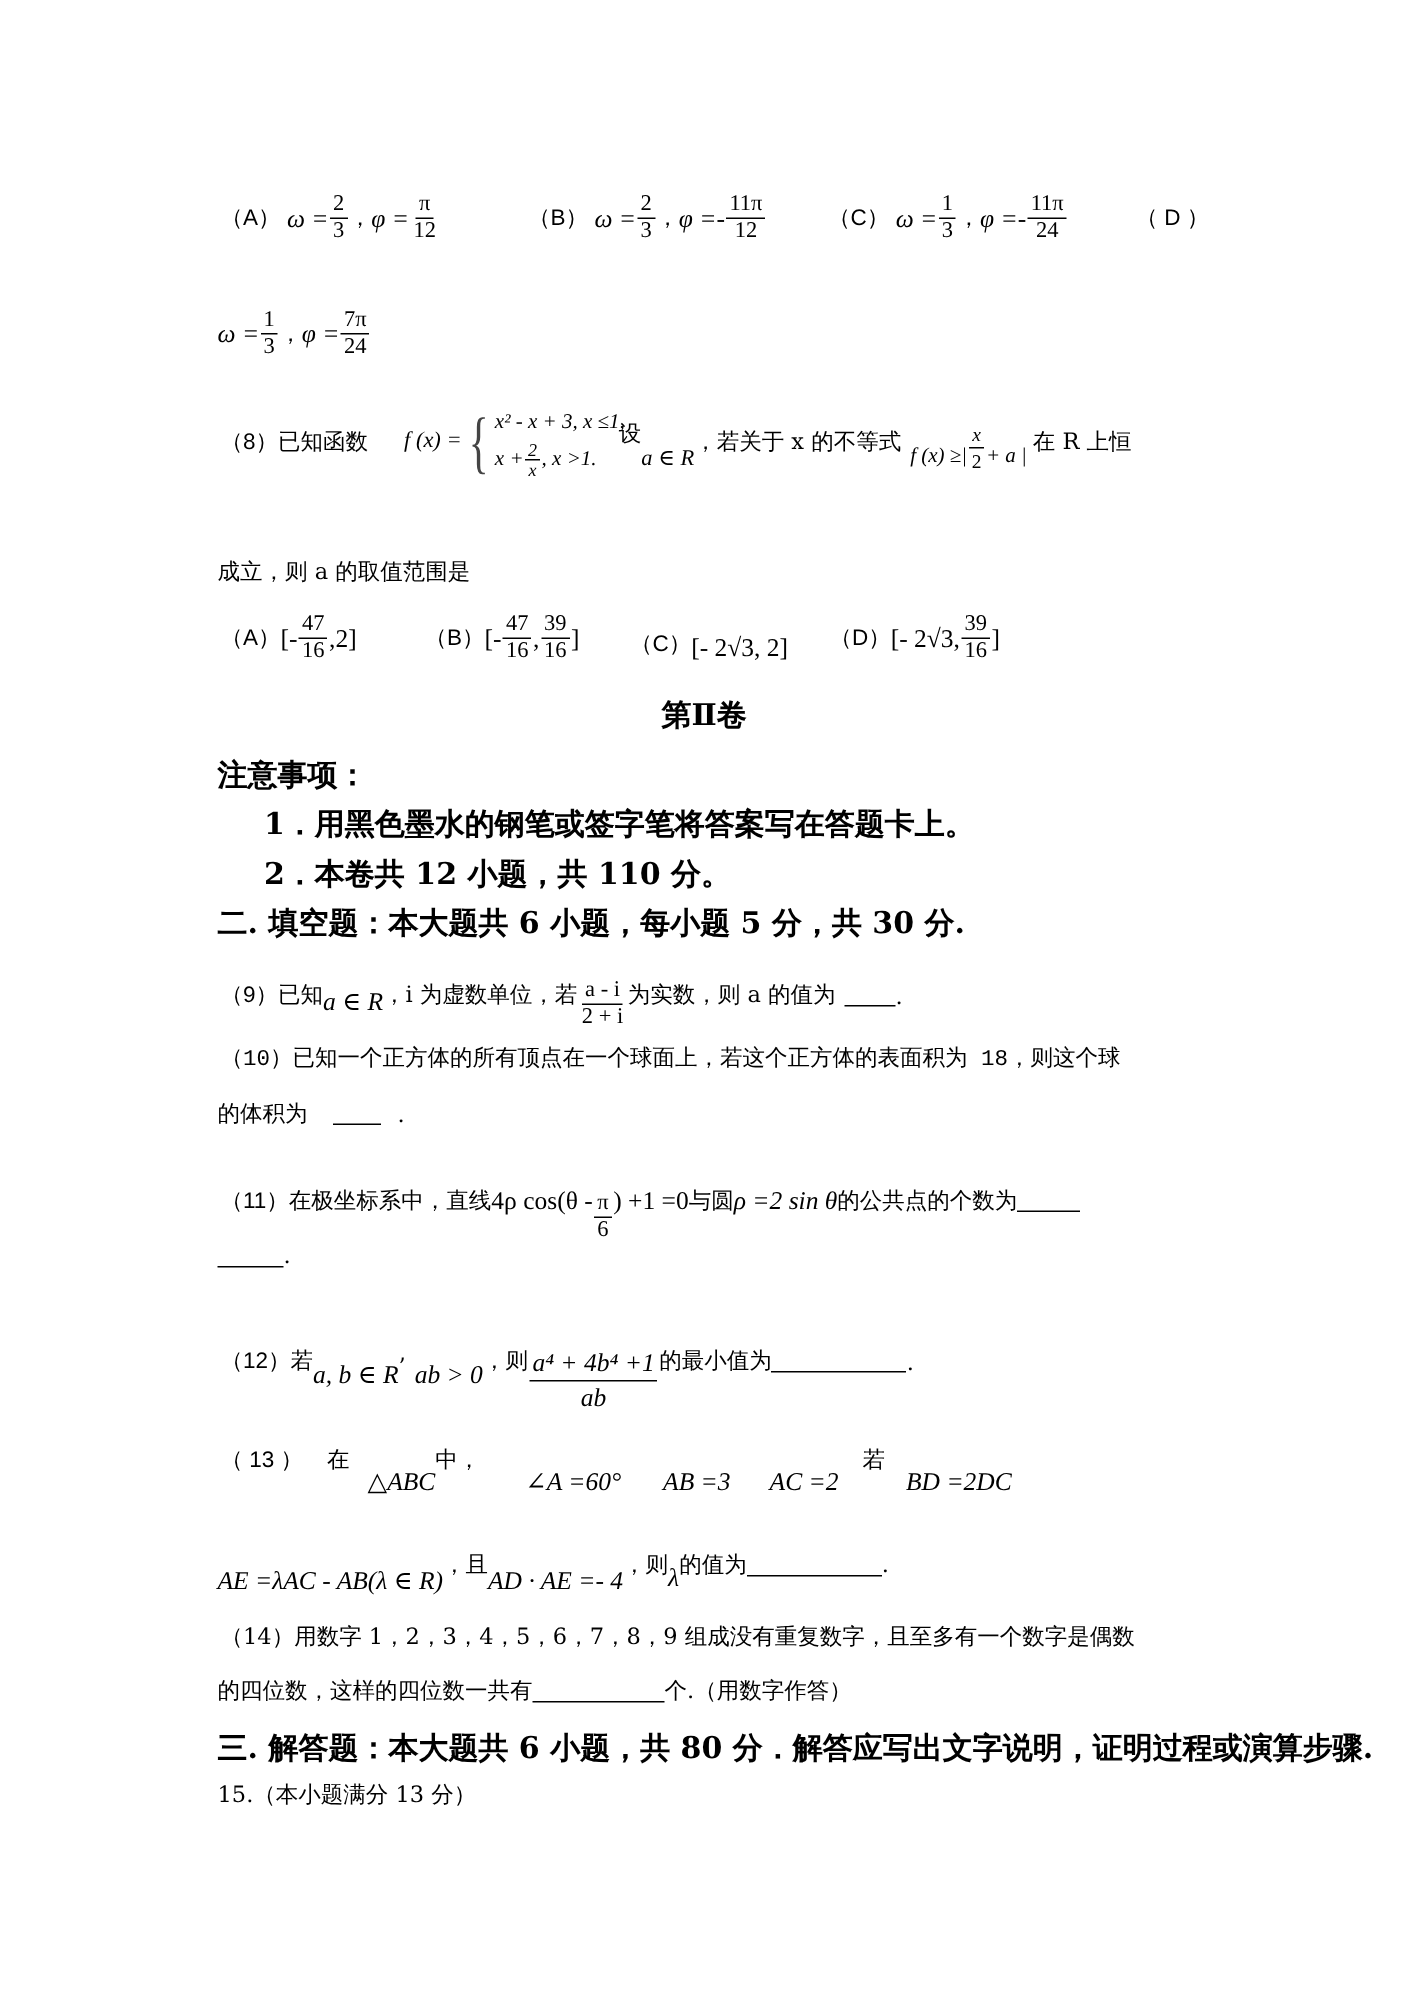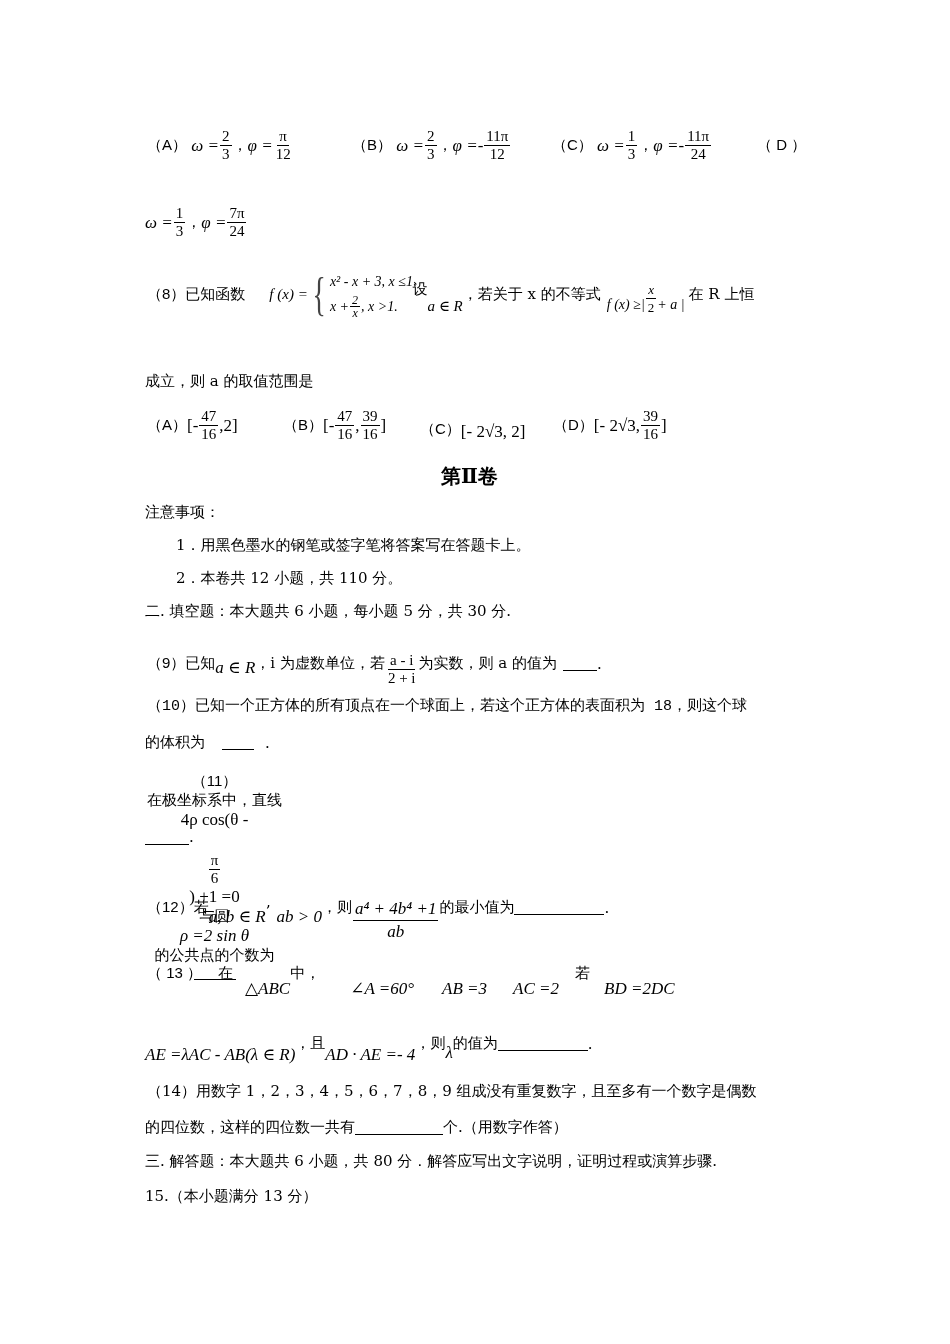--- a/index.html
+++ b/index.html
@@ -12,21 +12,21 @@
   .frac { display: inline-flex; flex-direction: column; align-items: center; vertical-align: middle;
           font-family: "Liberation Serif", serif; font-size: 15px; line-height: 17px; margin: 0 1px; }
   .frac .num { border-bottom: 1px solid #000; padding: 0 2px; }
   .frac .den { padding: 0 2px; }
   .blank { display: inline-block; border-bottom: 1px solid #000; height: 14px; vertical-align: baseline; }
   .row { display: flex; align-items: center; }
   .piece { display: inline-flex; align-items: center; }
   .brace { font-family: "Liberation Serif", serif; font-size: 46px; font-weight: 100; line-height: 46px; color: #444; transform: scaleX(0.6); }
   .cases { display: inline-flex; flex-direction: column; font-family: "Liberation Serif", serif; font-style: italic; font-size: 14px; line-height: 24px; }
   .title { font-family: "DejaVu Serif", serif; font-weight: bold; font-size: 20px; }
-  .heading { font-weight: normal; font-size: 15px; }
+  .heading { font-weight: bold; font-size: 20px; }
 </style>
 </head>
 <body>
 
 <div class="abs row" style="left:147px;top:128px;">
   <span class="sans">（A）</span>
   <span class="m">&nbsp;ω =</span>
     <span class="frac">
       <span class="num">2</span>
       <span class="den">3</span>
@@ -167,21 +167,21 @@
   <span>.</span>
 </div>
 
 <div class="abs" style="left:147px;top:696px;font-family:Liberation Mono, monospace;">（10）已知一个正方体的所有顶点在一个球面上，若这个正方体的表面积为 18，则这个球</div>
 <div class="abs row" style="left:145px;top:733px;gap:11px;">
   <span>的体积为</span>
   <span class="blank" style="width:32px;margin-left:6px;"></span>
   <span>.</span>
 </div>
 
-<div class="abs row" style="left:147px;top:772px;flex-direction:column;">
+<div class="abs row" style="left:147px;top:772px;">
   <span class="sans">（11）</span>
   <span>在极坐标系中，直线</span>
   <span class="mr">4ρ cos(θ -</span>
   <span class="frac" style="margin-top:22px;">
       <span class="num">π</span>
       <span class="den">6</span>
     </span>
   <span class="mr">) +1 =0</span>
   <span>与圆</span>
   <span class="m">ρ =2 sin θ</span>

